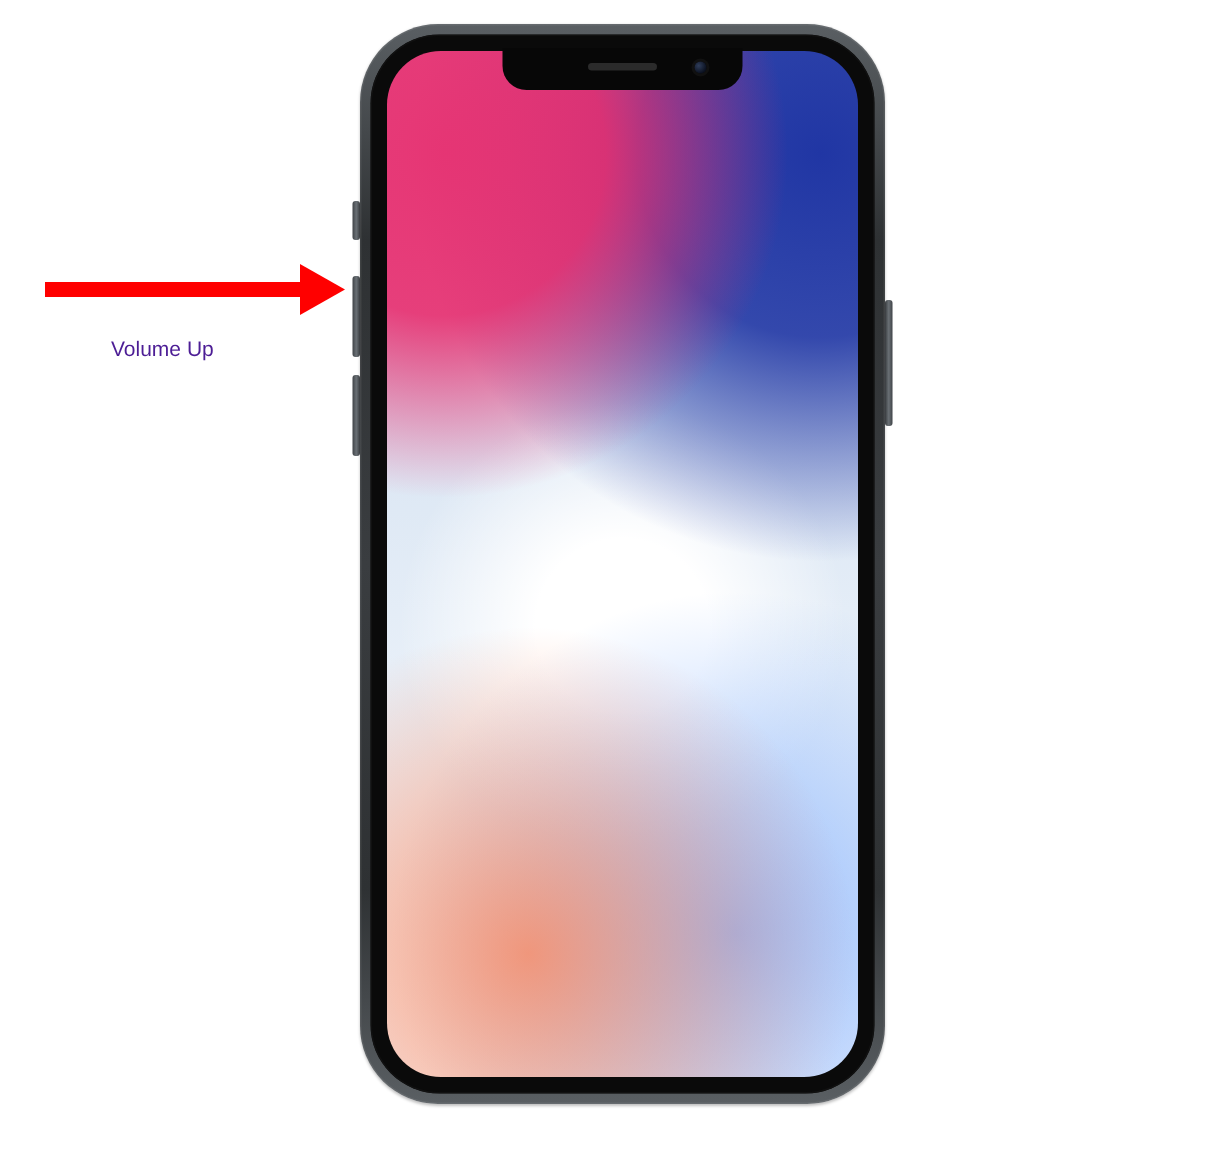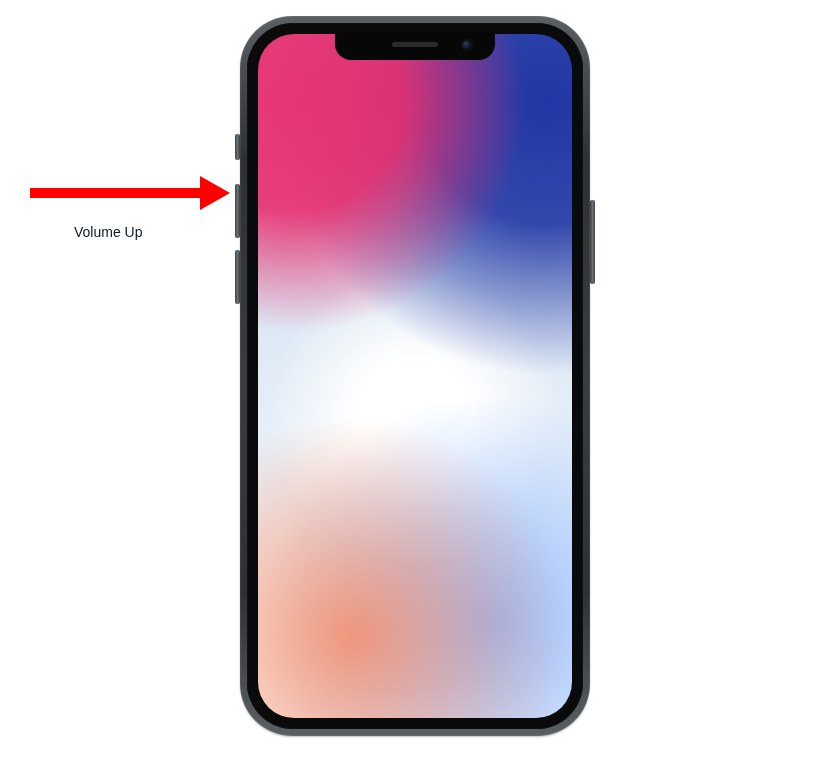--- a/index.html
+++ b/index.html
@@ -109,21 +109,21 @@
     width: 0; height: 0;
     border-left: 30px solid #ff0000;
     border-top: 17px solid transparent;
     border-bottom: 17px solid transparent;
   }
   .arrow-label {
     position: absolute;
     left: 74px;
     top: 224px;
     font-size: 14px;
-    color: #0f172a;
+    color: #4c1d95;
   }
 </style>
 </head>
 <body>
 
 <div class="stage">
 
   <div class="phone-wrap">
     <div class="btn mute"></div>
     <div class="btn volup"></div>

